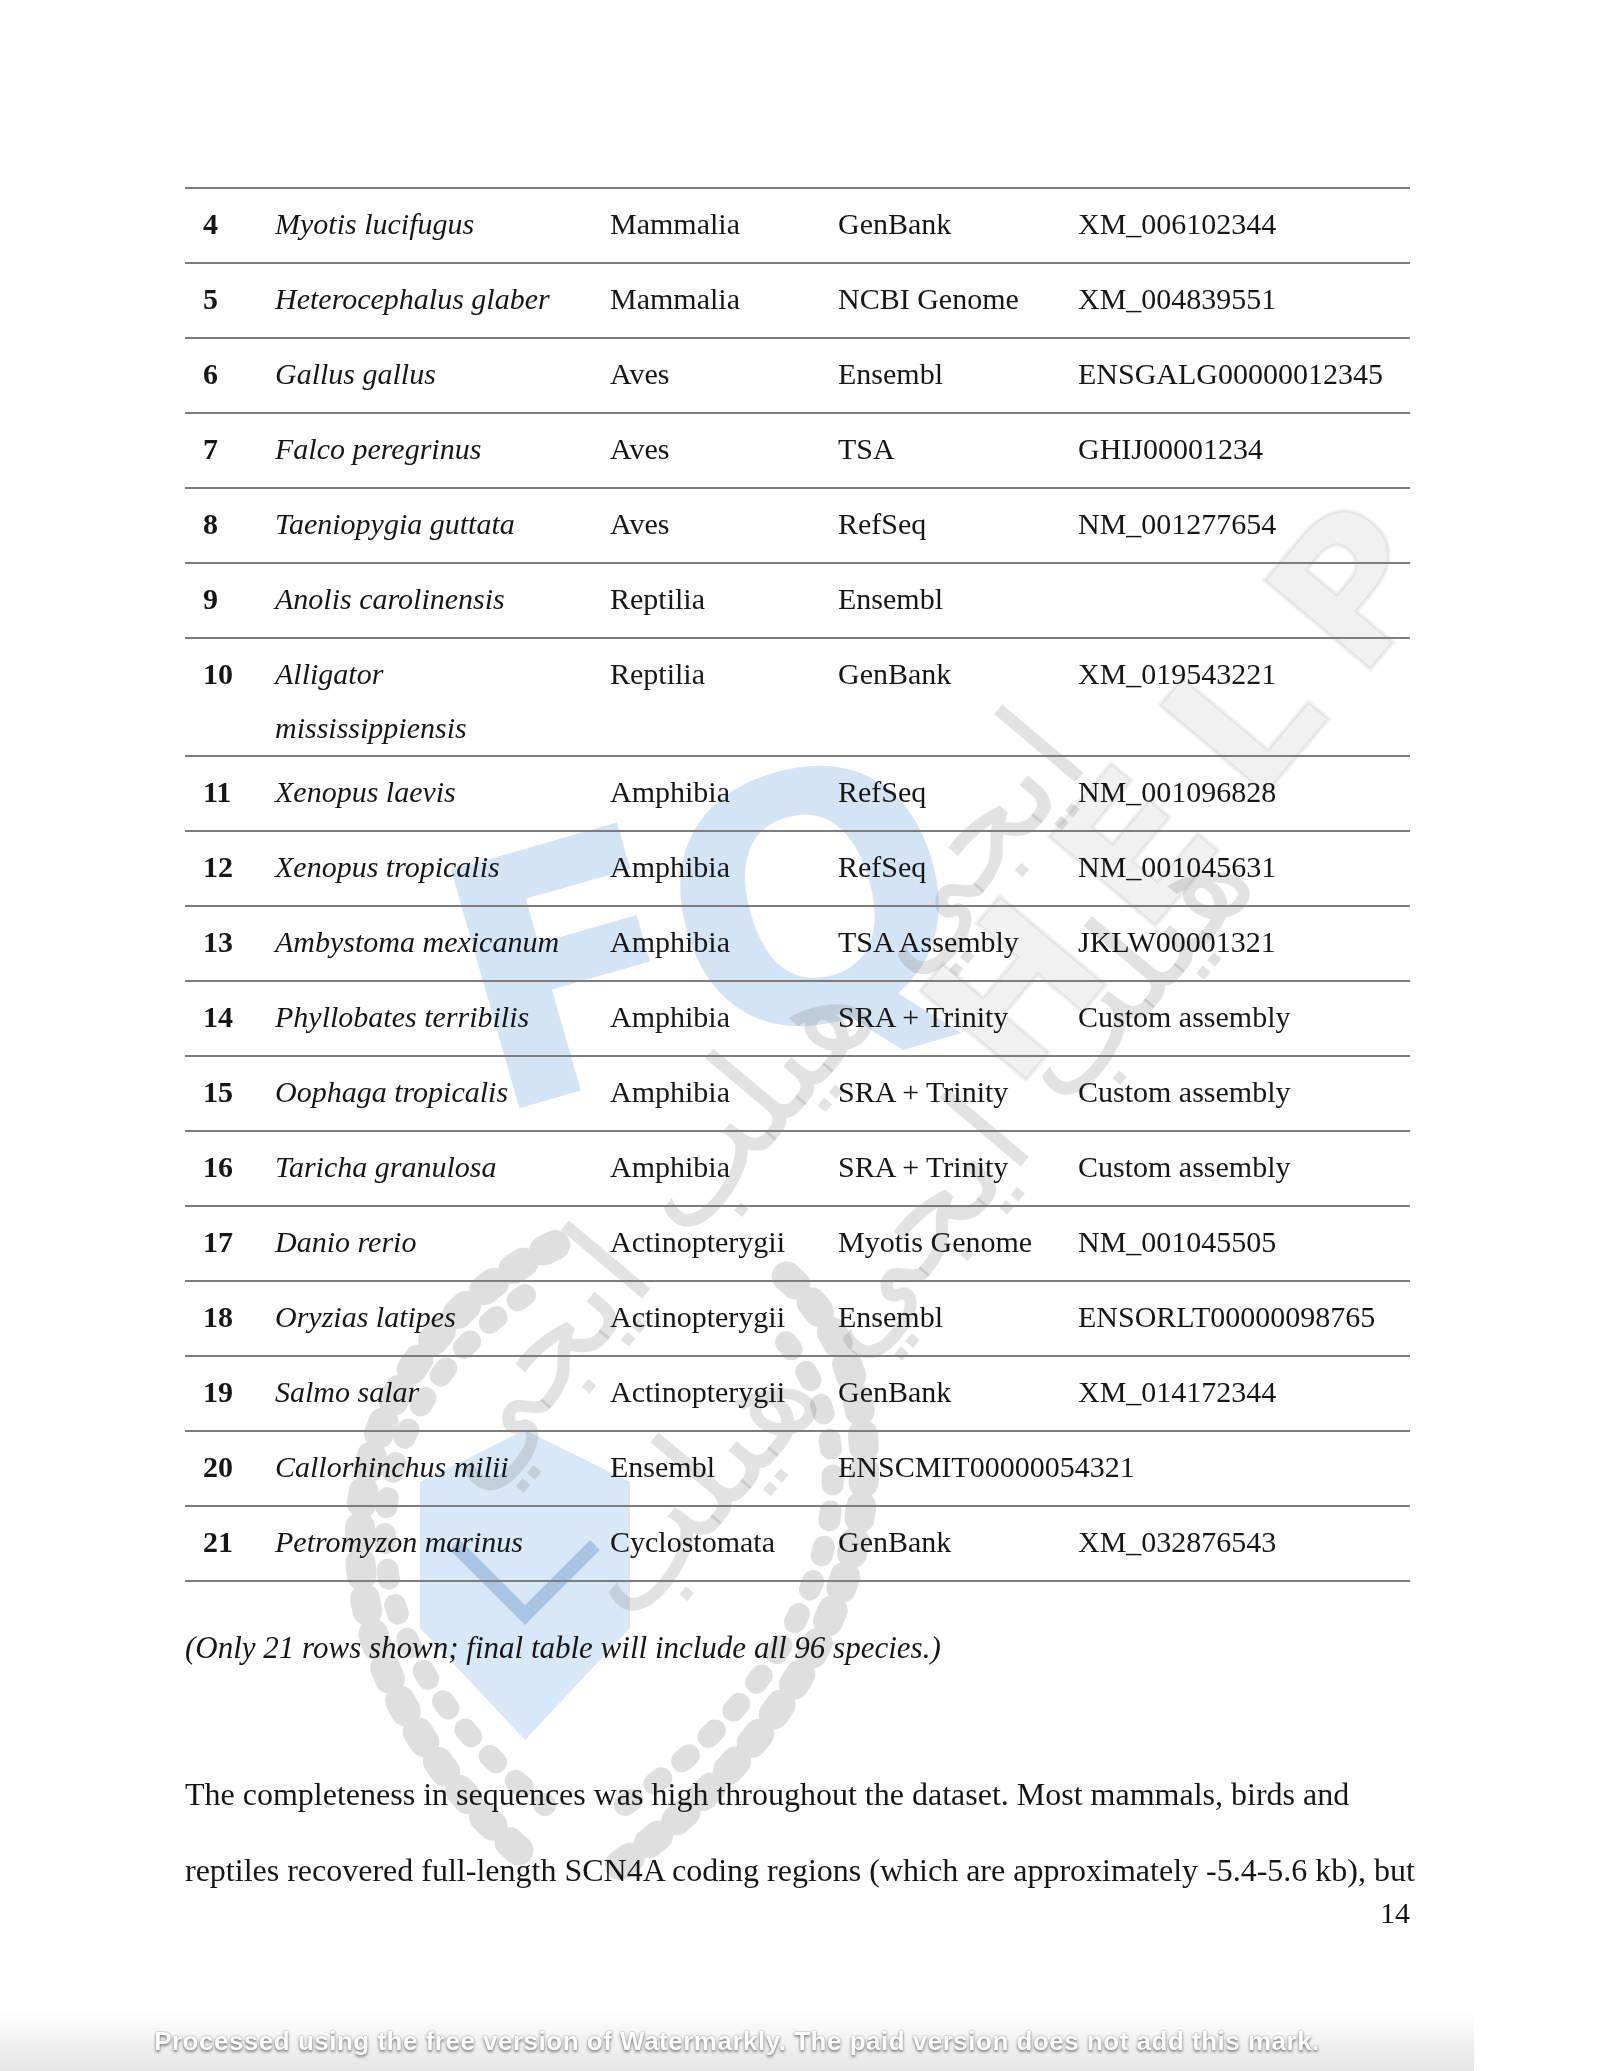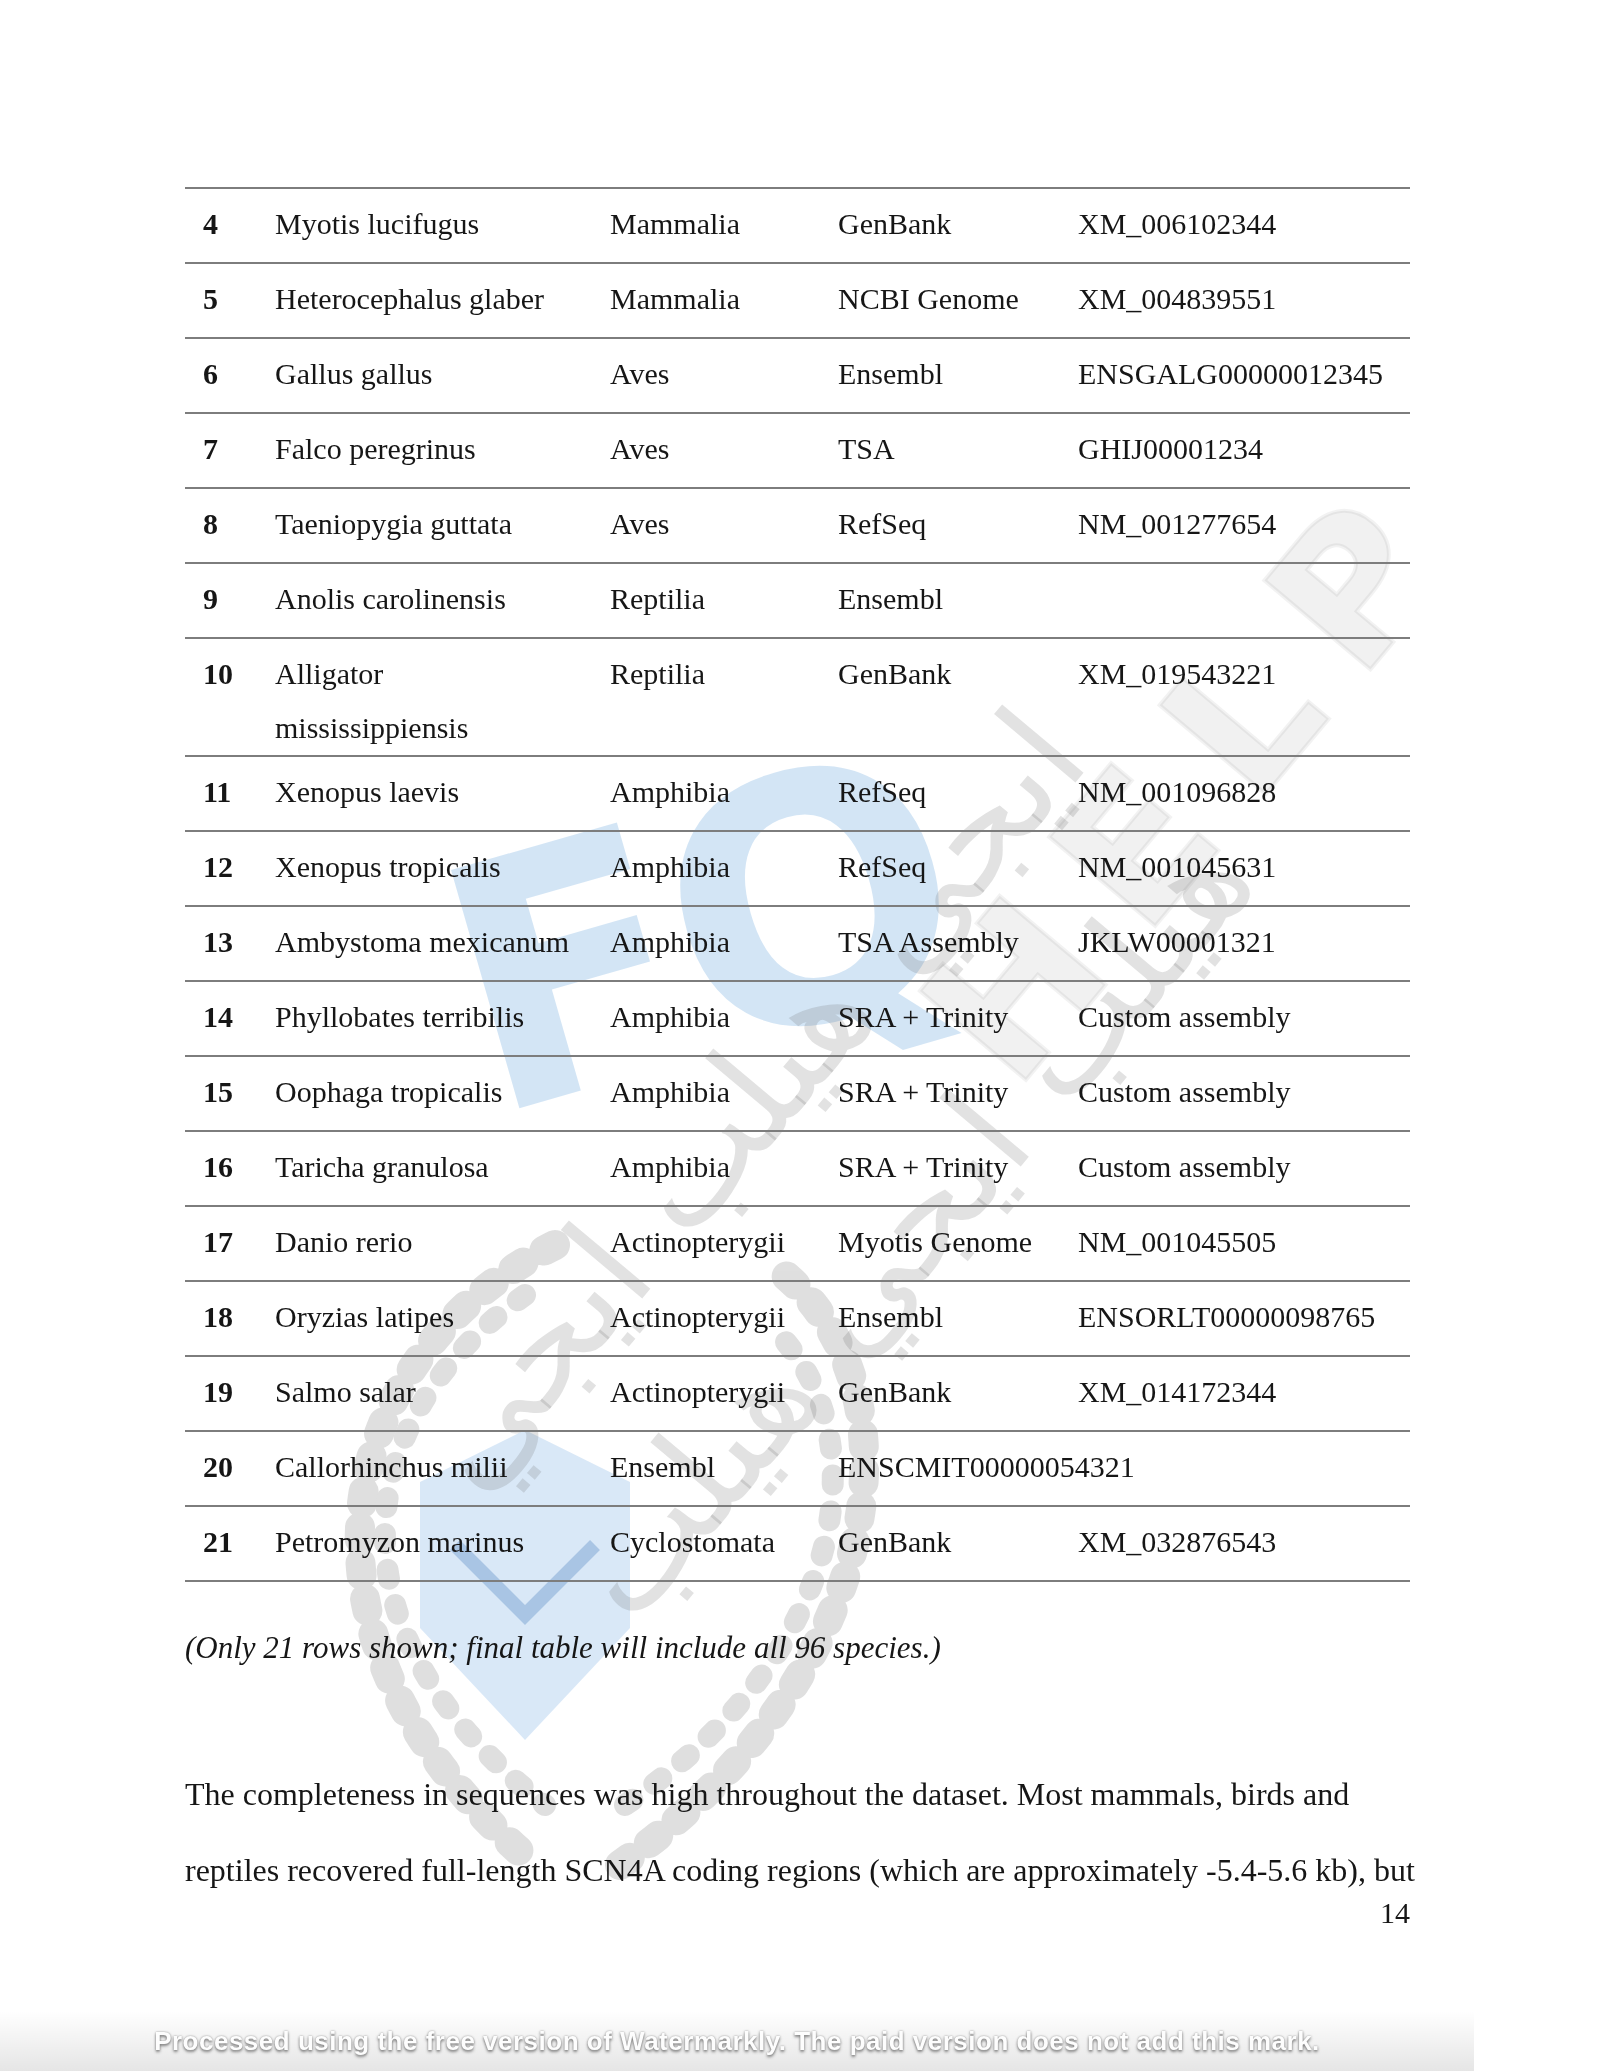--- a/index.html
+++ b/index.html
@@ -49,21 +49,21 @@
     display:grid;
     grid-template-columns:90px 335px 228px 240px auto;
     border-top:2px solid #7d7d7d;
     min-height:75px;
     box-sizing:border-box;
     padding-top:8px;
     font-size:30px;line-height:54px;
   }
   .c{padding-left:15px;box-sizing:border-box;}
   .cnum{font-weight:bold;padding-left:18px;}
-  .cspecies{padding-left:0;padding-right:32px;}
+  .cspecies{font-style:italic;padding-left:0;padding-right:32px;}
   .cclass,.csource,.cacc{padding-left:0;}
   .note{
     position:absolute;left:185px;top:1630px;width:1225px;
     font-style:italic;font-size:31px;
   }
   .para{
     position:absolute;left:185px;top:1756px;width:1260px;
     font-size:32px;
   }
   .pline{line-height:76px;white-space:nowrap;}

